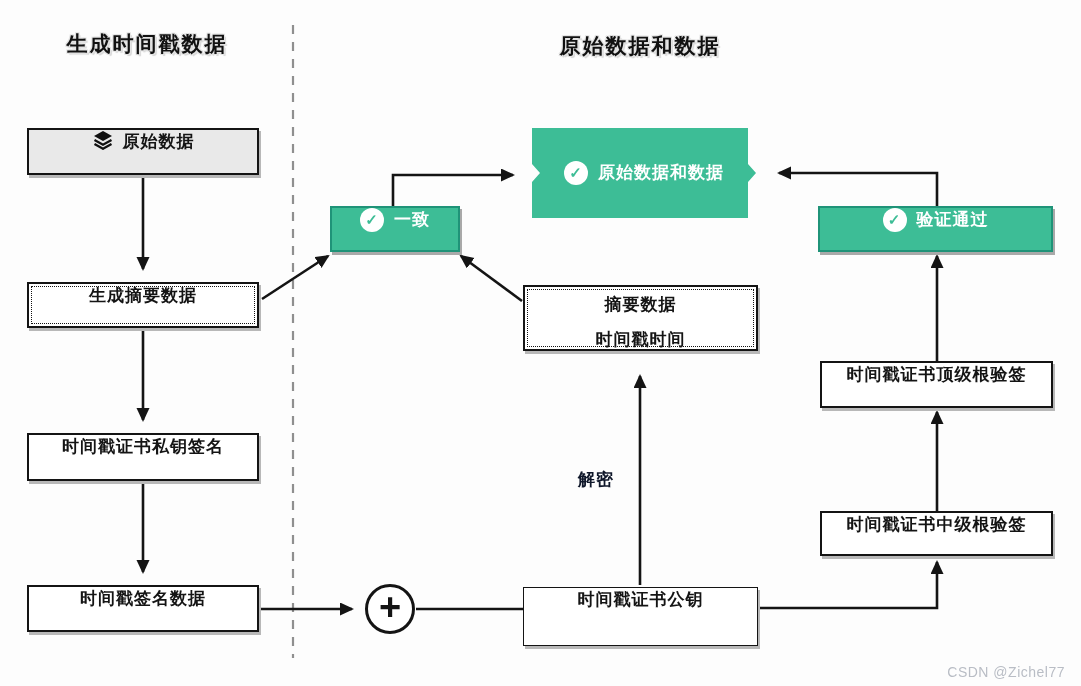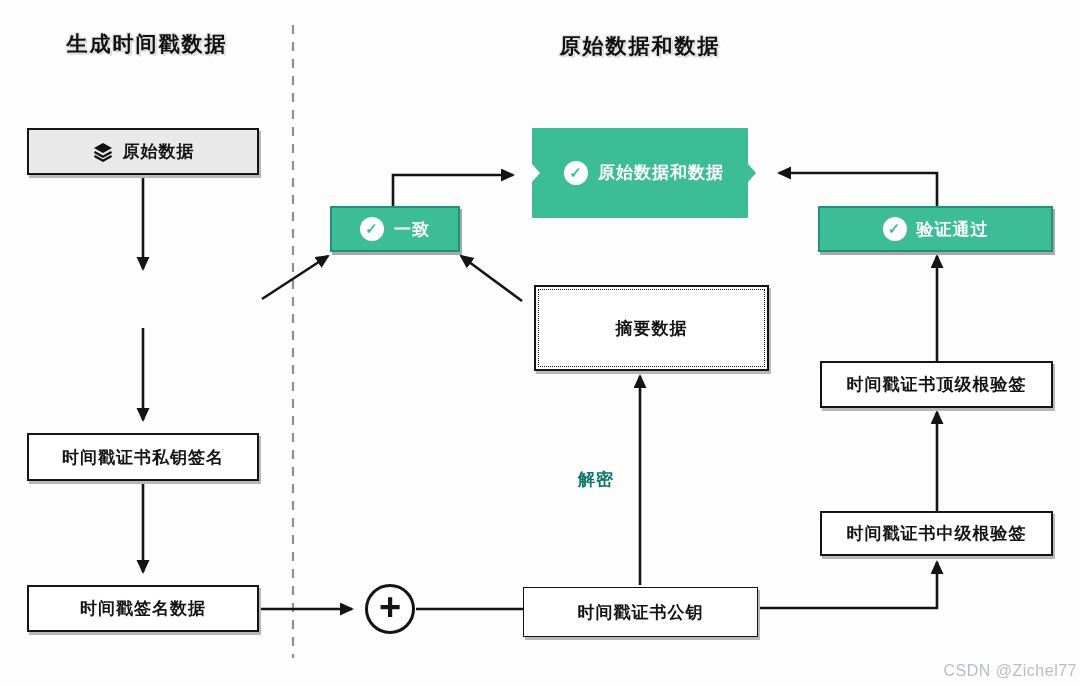--- a/index.html
+++ b/index.html
@@ -9,21 +9,21 @@
     font-family:Liberation Sans, sans-serif;
     color:#141414;
   }
   .title{
     position:absolute;font-size:21px;font-weight:bold;letter-spacing:2px;
     text-align:center;color:#111;
     text-shadow:-1px -1px 0 #e3e3e3,1px -1px 0 #e3e3e3,-1px 1px 0 #e3e3e3,1px 1px 0 #e3e3e3,2px 2px 1px #d6d6d6;
     white-space:nowrap;
   }
   .box{
-    position:absolute;display:flex;align-items:center;justify-content:center;
+    position:absolute;display:flex;align-items:flex-start;justify-content:center;
     font-size:17px;font-weight:bold;background:#ffffff;box-sizing:border-box;
     border:2.5px solid var(--line);box-shadow:2px 3px 0 #b8b8b8;
     text-align:center;letter-spacing:1px;
   }
   .box.gray{background:var(--gray-fill);}
   .box.thin{border-width:1.5px;}
   .box.dotted{position:absolute;}
   .box.dotted::after{
     content:"";position:absolute;inset:2px;border:1.6px dotted var(--line);pointer-events:none;
   }
@@ -38,34 +38,34 @@
     filter:drop-shadow(2px 3px 0 #ababab);
   }
   .two-line{display:flex;flex-direction:column;line-height:32px;}
   .check-badge{
     display:inline-flex;align-items:center;justify-content:center;
     width:24px;height:24px;border-radius:50%;background:#ffffff;
     color:var(--green);font-size:15px;font-weight:bold;margin-right:10px;flex:0 0 auto;
   }
   .icon{display:inline-flex;align-items:center;margin-right:9px;}
   .float-label{
-    position:absolute;font-size:17px;font-weight:bold;letter-spacing:1px;color:#0f766e;
+    position:absolute;font-size:17px;font-weight:bold;letter-spacing:1px;color:#0f172a;
   }
   .plus-circle{
     position:absolute;width:50px;height:50px;border-radius:50%;
     background:#ffffff;border:3px solid var(--line);box-sizing:border-box;
     display:flex;align-items:center;justify-content:center;
     font-size:38px;font-weight:bold;line-height:1;color:var(--line);padding-bottom:4px;
   }
   #overlay{position:absolute;left:0;top:0;pointer-events:none;}
   #overlay .conn{stroke:var(--line);stroke-width:2.6;fill:none;}
   #overlay .divider{stroke:var(--divider);stroke-width:2.2;stroke-dasharray:9 8;fill:none;}
   #overlay marker path{fill:var(--line);}
   .watermark{
-    position:absolute;right:4px;bottom:6px;font-size:16px;color:#b9bdc5;letter-spacing:.5px;
+    position:absolute;right:16px;bottom:6px;font-size:14px;color:#b9bdc5;letter-spacing:.5px;
   }
 </style>
 </head>
 <body>
 
 <div id="canvas">
 
   <svg id="overlay" width="1081" height="686" viewBox="0 0 1081 686">
     <defs>
       <marker id="ah" markerUnits="userSpaceOnUse" markerWidth="18" markerHeight="16" refX="12" refY="6.5" orient="auto">
@@ -107,20 +107,23 @@
     <span class="icon">
       <svg width="22" height="20" viewBox="0 0 22 20">
         <path d="M11 1 L20 6 L11 11 L2 6 Z" fill="#111"></path>
         <path d="M2.5 10 L11 14.8 L19.5 10" fill="none" stroke="#111" stroke-width="2.2"></path>
         <path d="M2.5 14 L11 18.8 L19.5 14" fill="none" stroke="#111" stroke-width="2.2"></path>
       </svg>
     </span>
     <span>原始数据</span>
   </div>
 
+  <div class="box dotted" style="left:27px;top:282px;width:232px;height:46px;">
+    <span>生成摘要数据</span>
+  </div>
 
   <div class="box" style="left:27px;top:585px;width:232px;height:47px;">
     <span>时间戳签名数据</span>
   </div>
 
   <div class="box" style="left:27px;top:433px;width:232px;height:48px;">
     <span>时间戳证书私钥签名</span>
   </div>
 
   <div class="box green" style="left:330px;top:206px;width:130px;height:46px;">
@@ -128,31 +131,32 @@
     <span>一致</span>
   </div>
 
   <div class="banner" style="left:532px;top:128px;width:224px;height:90px;">
     <span class="check-badge">✓</span>
     <span class="two-line">
       <span>原始数据和数据</span>
     </span>
   </div>
 
-  <div class="box dotted" style="left:534px;top:285px;width:235px;height:86px;">
+  <div class="box dotted" style="left:523px;top:285px;width:235px;height:66px;">
     <span class="two-line" style="line-height:35px;">
       <span>摘要数据</span>
+      <span>时间戳时间</span>
     </span>
   </div>
 
   <div class="float-label" style="left:578px;top:468px;">解密</div>
 
   <div class="plus-circle" style="left:365px;top:584px;">+</div>
 
-  <div class="box thin" style="left:523px;top:587px;width:235px;height:50px;">
+  <div class="box thin" style="left:523px;top:587px;width:235px;height:59px;">
     <span>时间戳证书公钥</span>
   </div>
 
   <div class="box green" style="left:818px;top:206px;width:235px;height:46px;">
     <span class="check-badge">✓</span>
     <span>验证通过</span>
   </div>
 
   <div class="box" style="left:820px;top:361px;width:233px;height:47px;">
     <span>时间戳证书顶级根验签</span>

